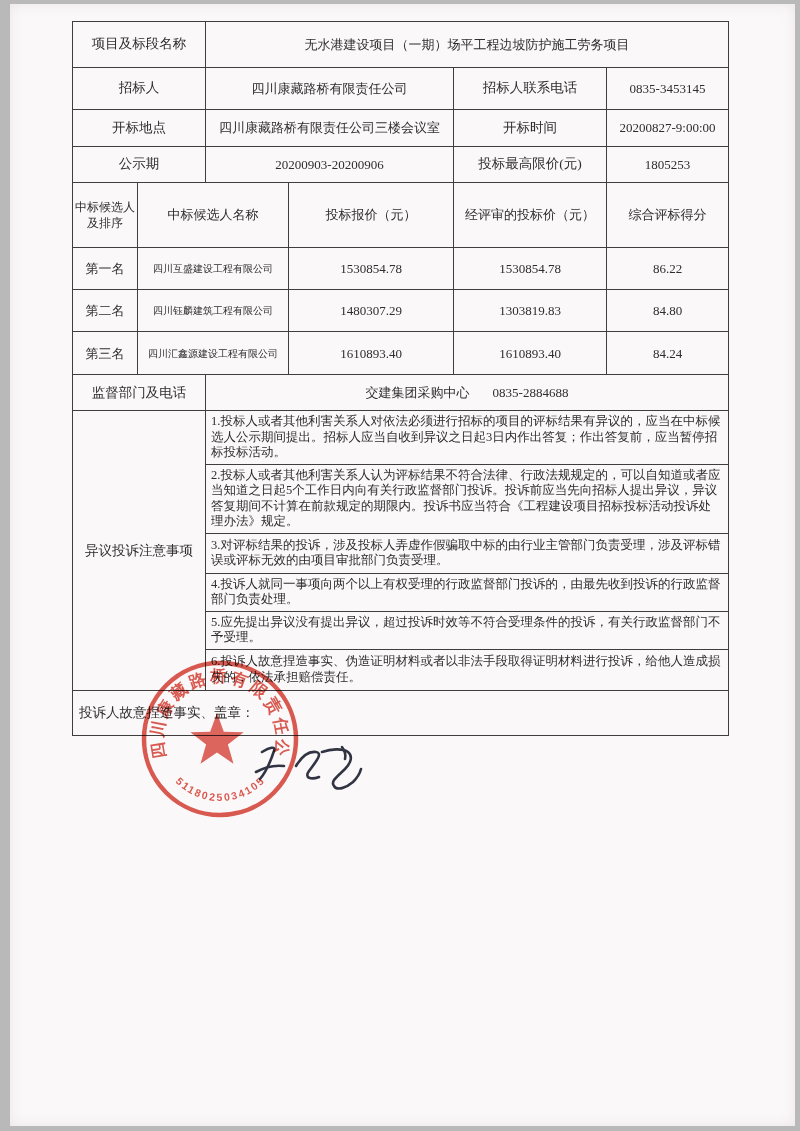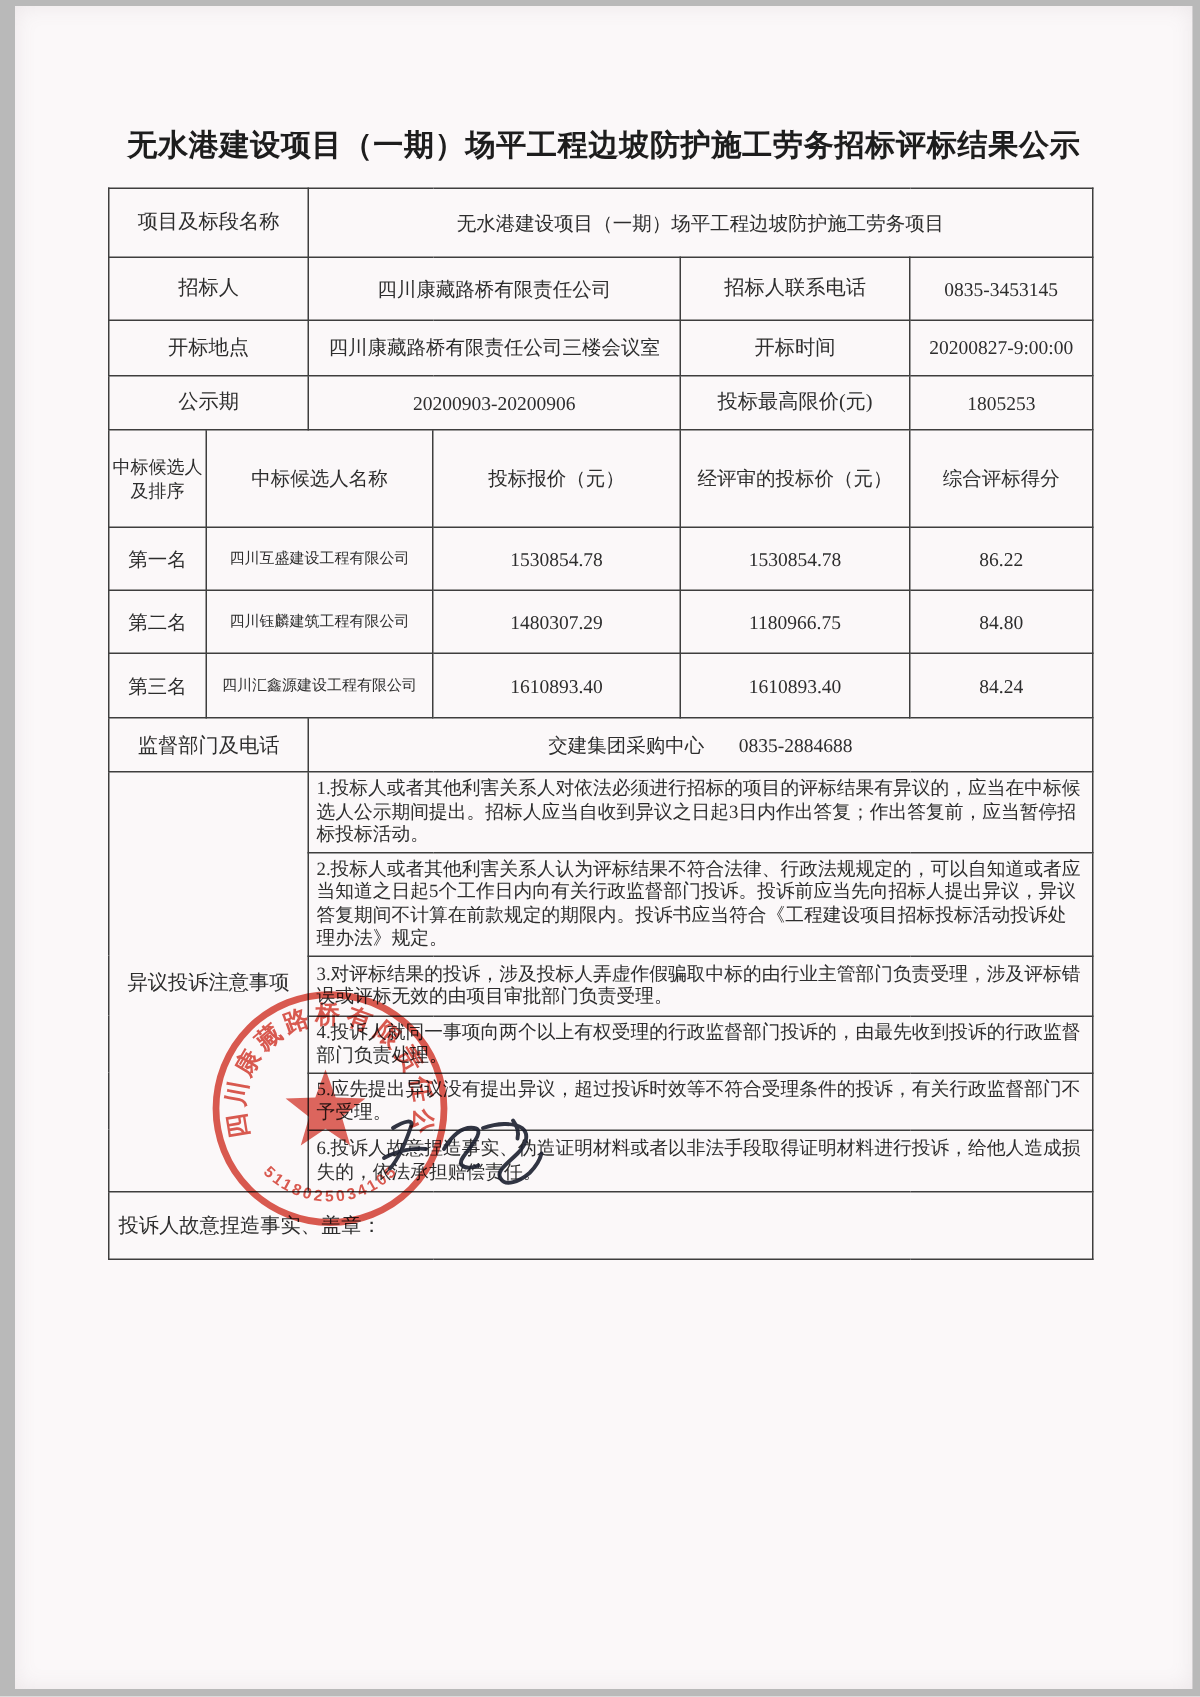--- a/index.html
+++ b/index.html
@@ -69,21 +69,20 @@
   .seal-text{
     font-family:"Liberation Sans","DejaVu Sans",sans-serif;
     font-weight:700;
   }
 </style>
 </head>
 <body>
 
 <div class="sheet">
 
-  <h1 class="title">无水港建设项目（一期）场平工程边坡防护施工劳务招标评标结果公示</h1>
 
   <table class="doc-table">
     <colgroup>
       <col style="width:65px">
         <col style="width:68px">
         <col style="width:83px">
       <col style="width:165px">
         <col style="width:153px">
         <col style="width:122px">
     </colgroup>
@@ -121,21 +120,21 @@
         <td>第一名</td>
         <td colspan="2" class="name">四川互盛建设工程有限公司</td>
         <td>1530854.78</td>
         <td>1530854.78</td>
         <td>86.22</td>
       </tr>
       <tr style="height:42px">
         <td>第二名</td>
         <td colspan="2" class="name">四川钰麟建筑工程有限公司</td>
         <td>1480307.29</td>
-        <td>1180966.75</td>
+        <td>1303819.83</td>
         <td>84.80</td>
       </tr>
       <tr style="height:43px">
         <td>第三名</td>
         <td colspan="2" class="name">四川汇鑫源建设工程有限公司</td>
         <td>1610893.40</td>
         <td>1610893.40</td>
         <td>84.24</td>
       </tr>
       <tr style="height:36px">

